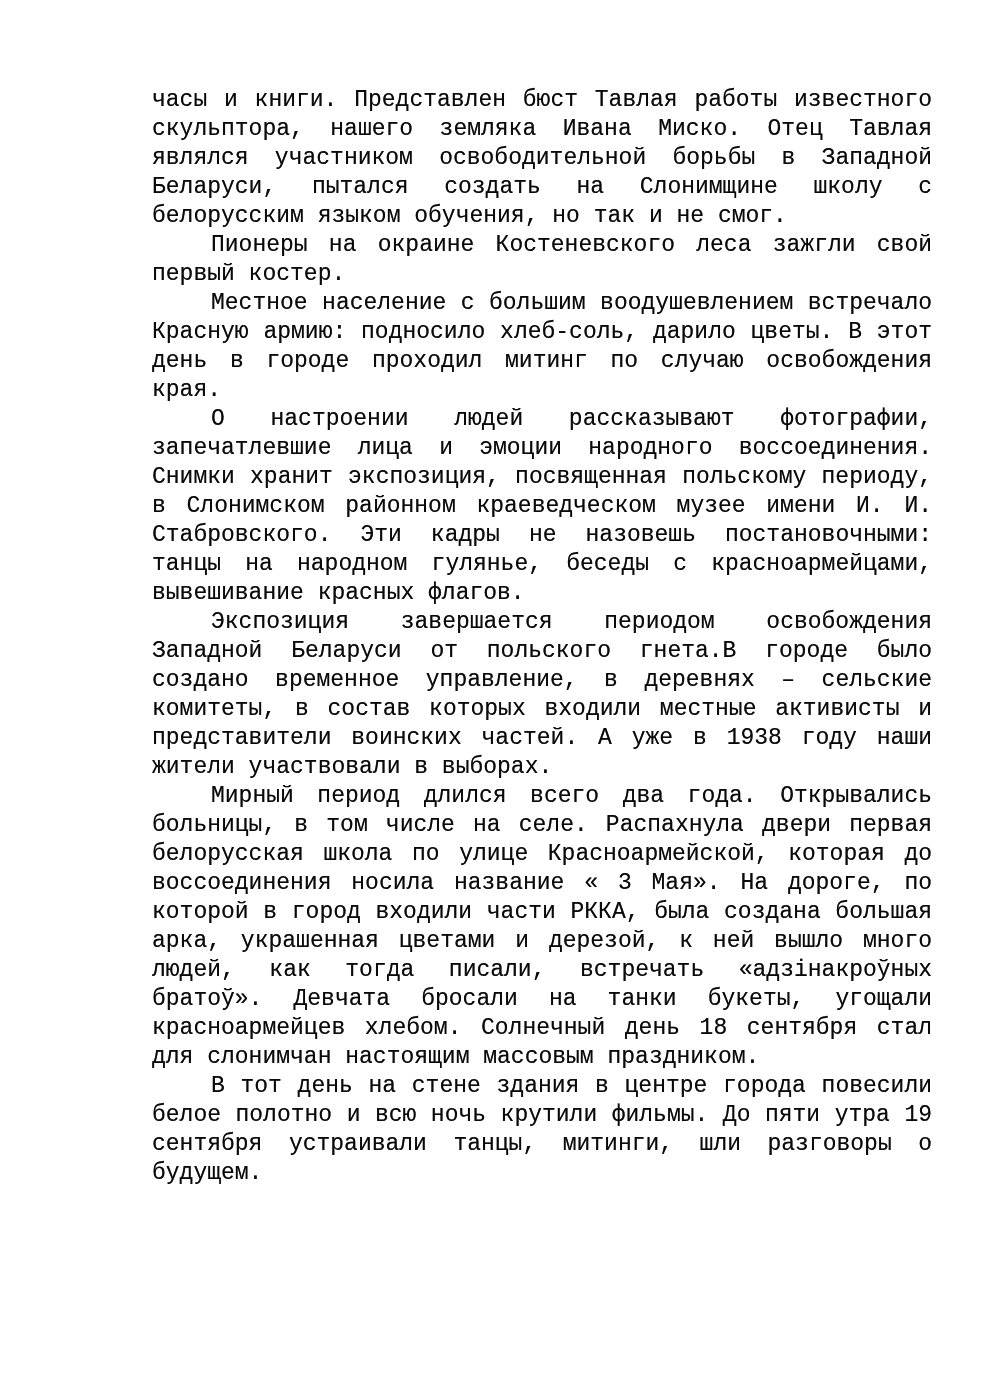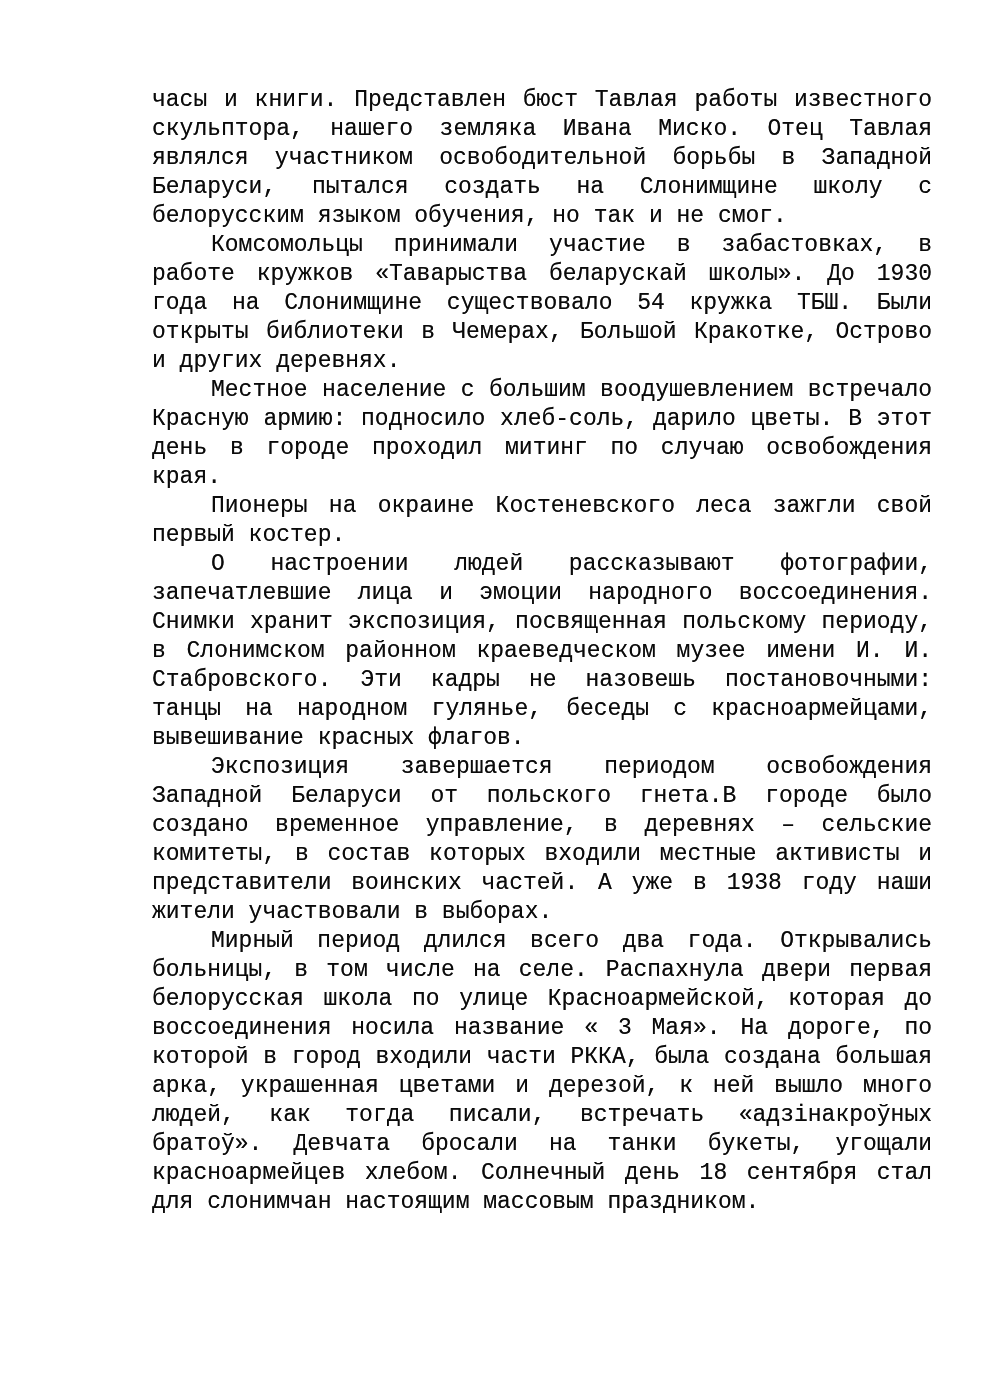--- a/index.html
+++ b/index.html
@@ -34,20 +34,20 @@
   .textblock p.indent {
     text-indent: 59px;
   }
 </style>
 </head>
 <body>
 
 <div class="page">
   <div class="textblock" id="textblock">
       <p class="">часы и книги. Представлен бюст Тавлая работы известного скульптора, нашего земляка Ивана Миско. Отец Тавлая являлся участником освободительной борьбы в Западной Беларуси, пытался создать на Слонимщине школу с белорусским языком обучения, но так и не смог.</p>
-      <p class="indent">Комсомольцы принимали участие в забастовках, в работе кружков «Таварыства беларускай школы». До 1930 года на Слонимщине существовало 54 кружка ТБШ. Были открыты библиотеки в Чемерах, Большой Кракотке, Острово и других деревнях.</p>
+      <p class="indent">Пионеры на окраине Костеневского леса зажгли свой первый костер.</p>
       <p class="indent">Местное население с большим воодушевлением встречало Красную армию: подносило хлеб-соль, дарило цветы. В этот день в городе проходил митинг по случаю освобождения края.</p>
-      <p class="indent">Пионеры на окраине Костеневского леса зажгли свой первый костер.</p>
       <p class="indent">О настроении людей рассказывают фотографии, запечатлевшие лица и эмоции народного воссоединения. Снимки хранит экспозиция, посвященная польскому периоду, в Слонимском районном краеведческом музее имени И. И. Стабровского. Эти кадры не назовешь постановочными: танцы на народном гулянье, беседы с красноармейцами, вывешивание красных флагов.</p>
       <p class="indent">Экспозиция завершается периодом освобождения Западной Беларуси от польского гнета.В городе было создано временное управление, в деревнях – сельские комитеты, в состав которых входили местные активисты и представители воинских частей. А уже в 1938 году наши жители участвовали в выборах.</p>
       <p class="indent">Мирный период длился всего два года. Открывались больницы, в том числе на селе. Распахнула двери  первая белорусская школа по улице Красноармейской, которая до воссоединения носила название « 3 Мая». На дороге, по которой в город входили части РККА, была создана большая арка, украшенная цветами и дерезой, к ней вышло много людей, как тогда писали, встречать «адзінакроўных братоў». Девчата бросали на танки букеты, угощали красноармейцев хлебом. Солнечный день 18 сентября стал для слонимчан настоящим массовым праздником.</p>
+      <p class="indent">В тот день на стене здания в центре города повесили белое полотно и всю ночь крутили фильмы. До пяти утра 19 сентября устраивали танцы, митинги, шли разговоры о будущем.</p>
     </div>
 </div>
 
 </body></html>

